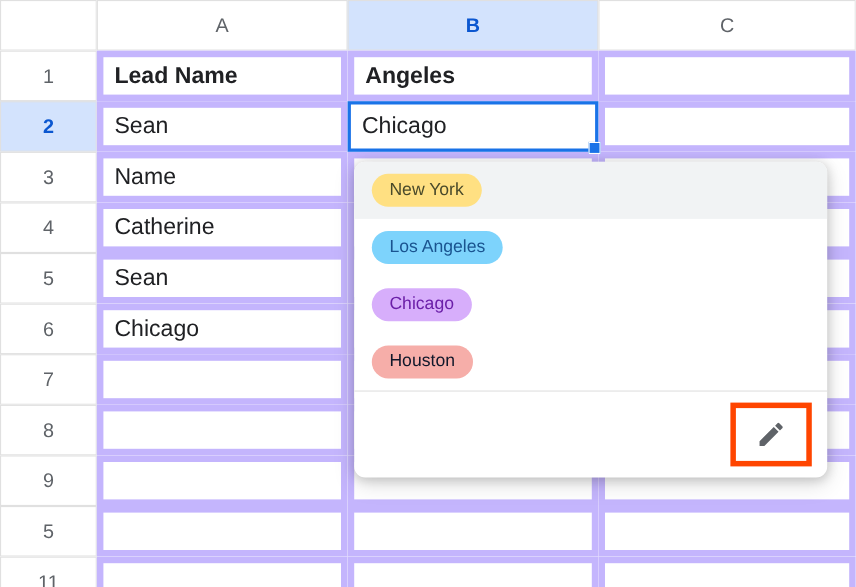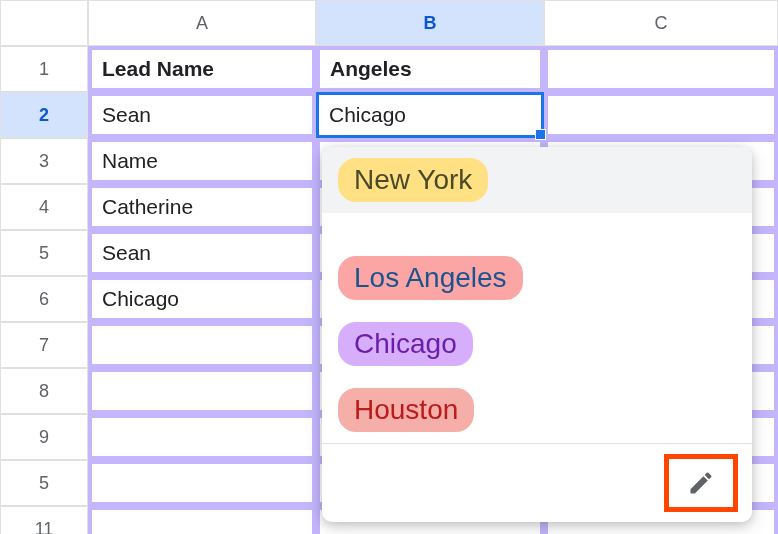--- a/index.html
+++ b/index.html
@@ -46,21 +46,21 @@
     }
     
     .header-cell.selected-row {
       background: #d3e3fd;
       color: #0b57d0;
       font-weight: 600;
     }
     
     .data-cell {
       background: #fff;
-      border: 4px solid #c4b5fd;
+      border: 6px solid #c4b5fd;
       display: flex;
       align-items: center;
       padding: 0 10px;
       font-size: 21px;
     }
     
     .data-cell.bold {
       font-weight: 700;
     }
     
@@ -102,28 +102,28 @@
     
     .dropdown-option.highlighted {
       background: #f1f3f4;
     }
     
     .chip {
       display: inline-flex;
       align-items: center;
       padding: 6px 16px;
       border-radius: 18px;
-      font-size: 28px;
+      font-size: 16px;
       font-weight: 500;
     }
     
     .chip.yellow { background: #ffe082; color: #4a4a2a; }
-    .chip.blue   { background: #fca5a5; color: #1a5490; margin-top: 32px; }
+    .chip.blue   { background: #7dd3fc; color: #1a5490; }
     .chip.purple { background: #d7aefb; color: #6b1fa8; }
-    .chip.red    { background: #f6aea9; color: #b91c1c; }
+    .chip.red    { background: #f6aea9; color: #0f172a; }
     
     .dropdown-footer {
       border-top: 1px solid #e0e0e0;
       padding: 10px 14px;
       display: flex;
       justify-content: flex-end;
     }
     
     .edit-highlight {
       border: 5px solid #ff4500;

